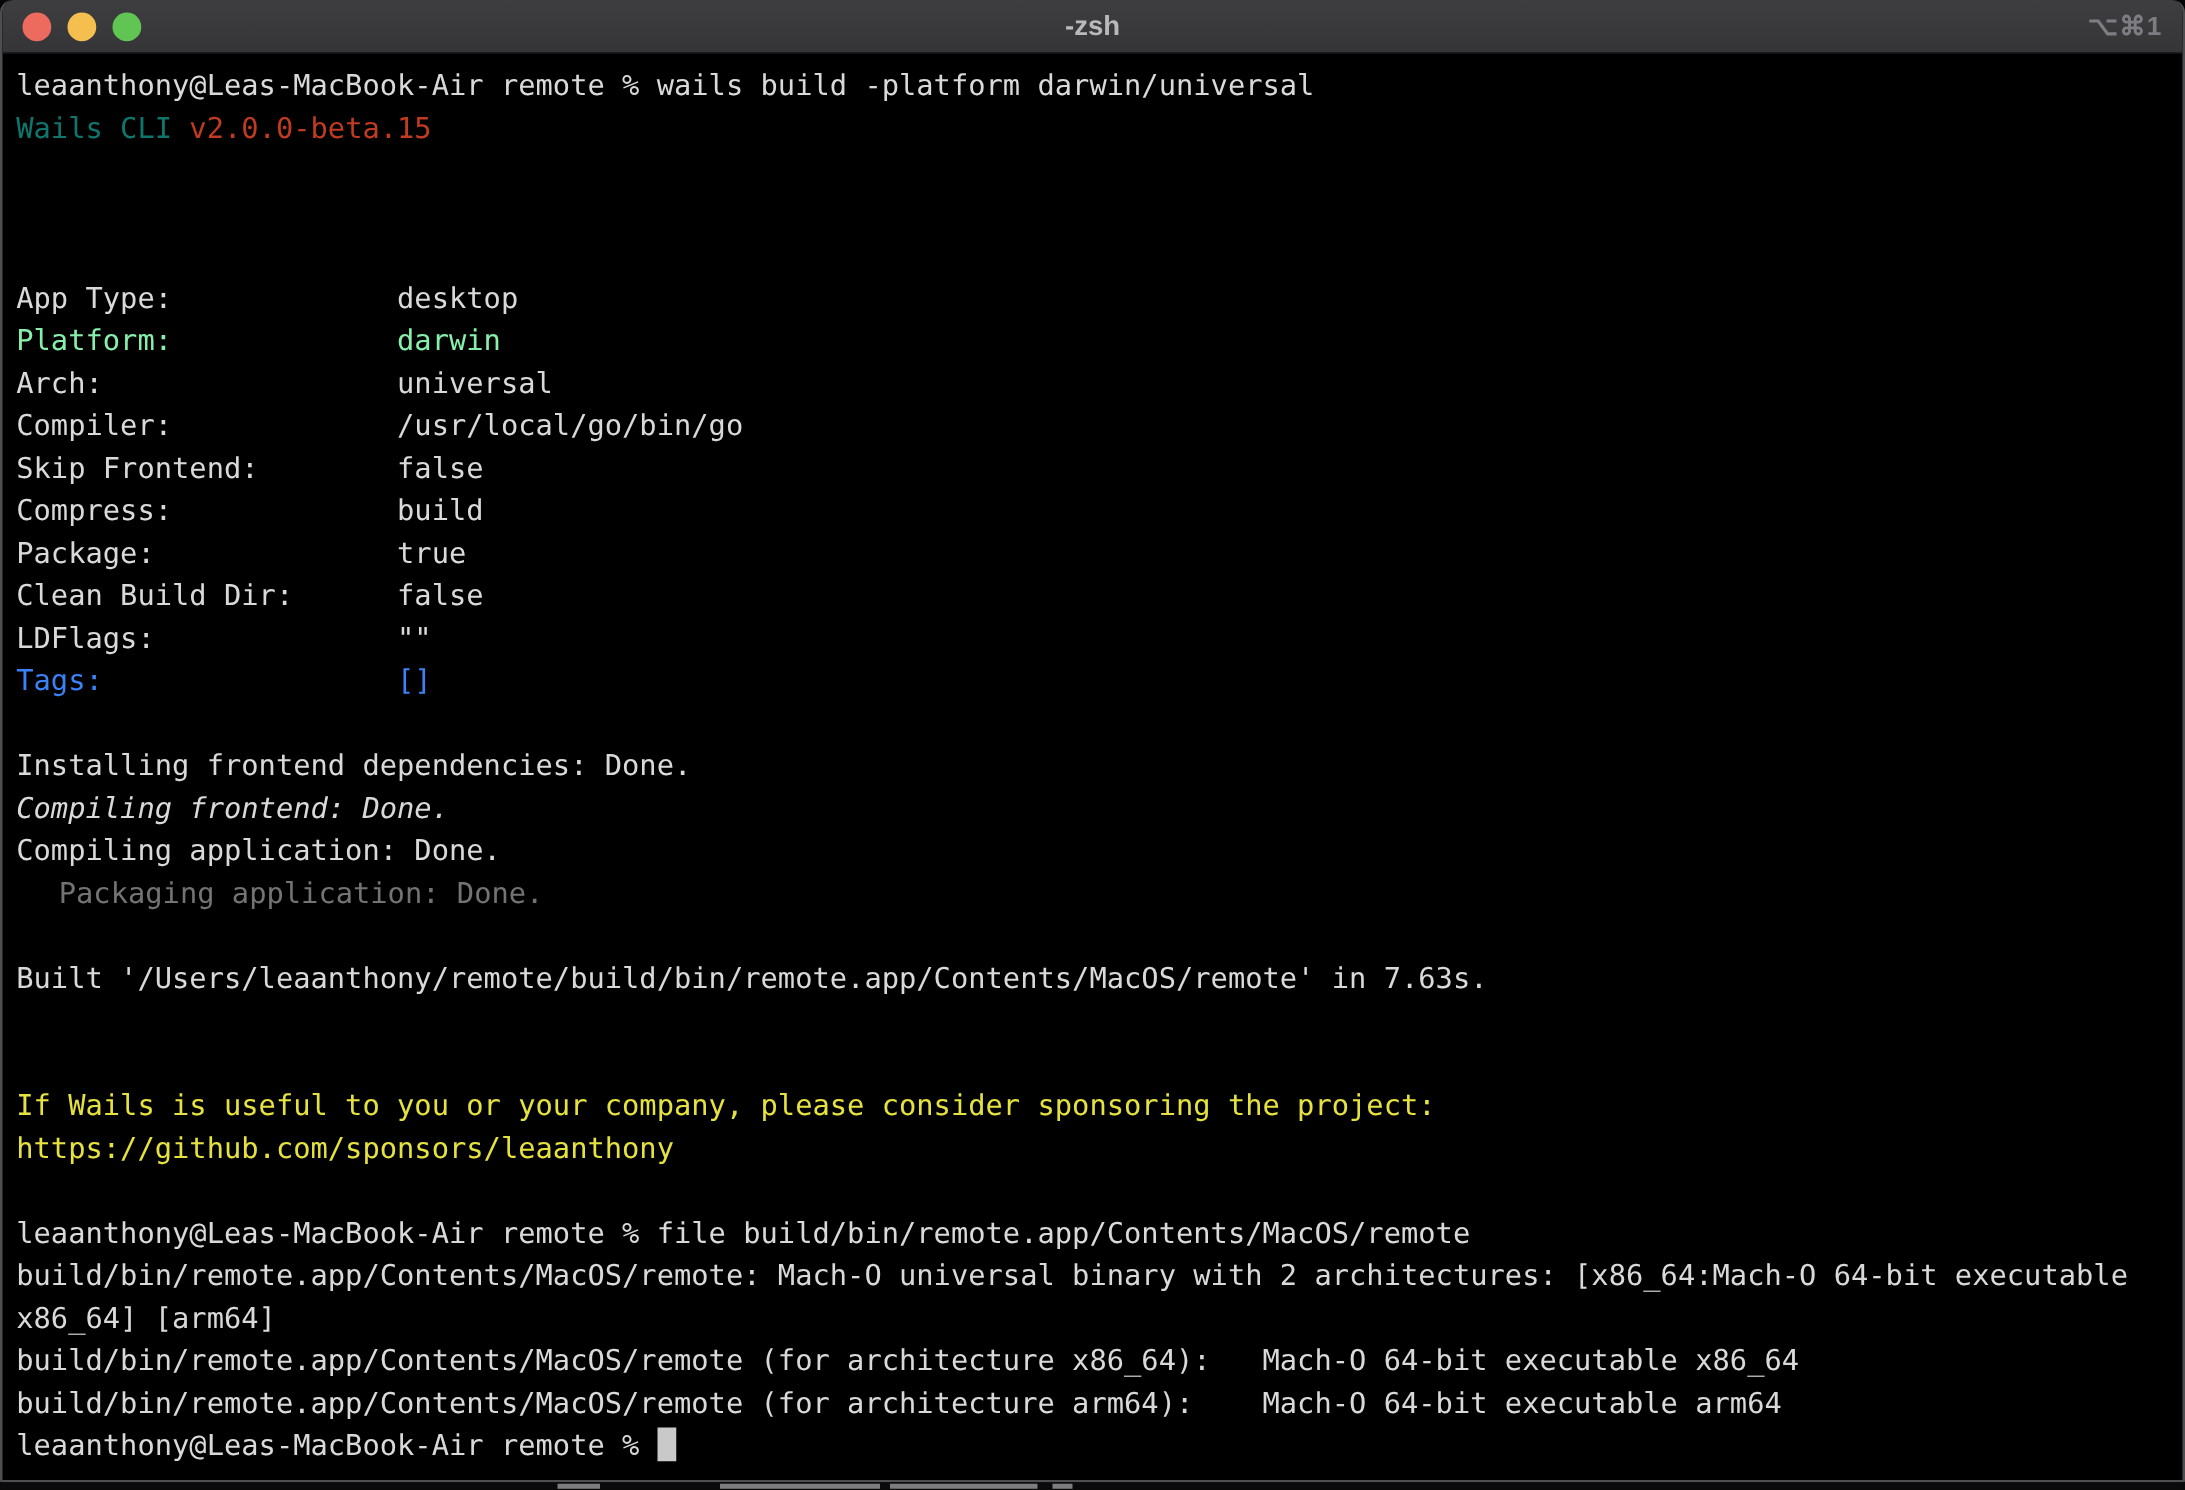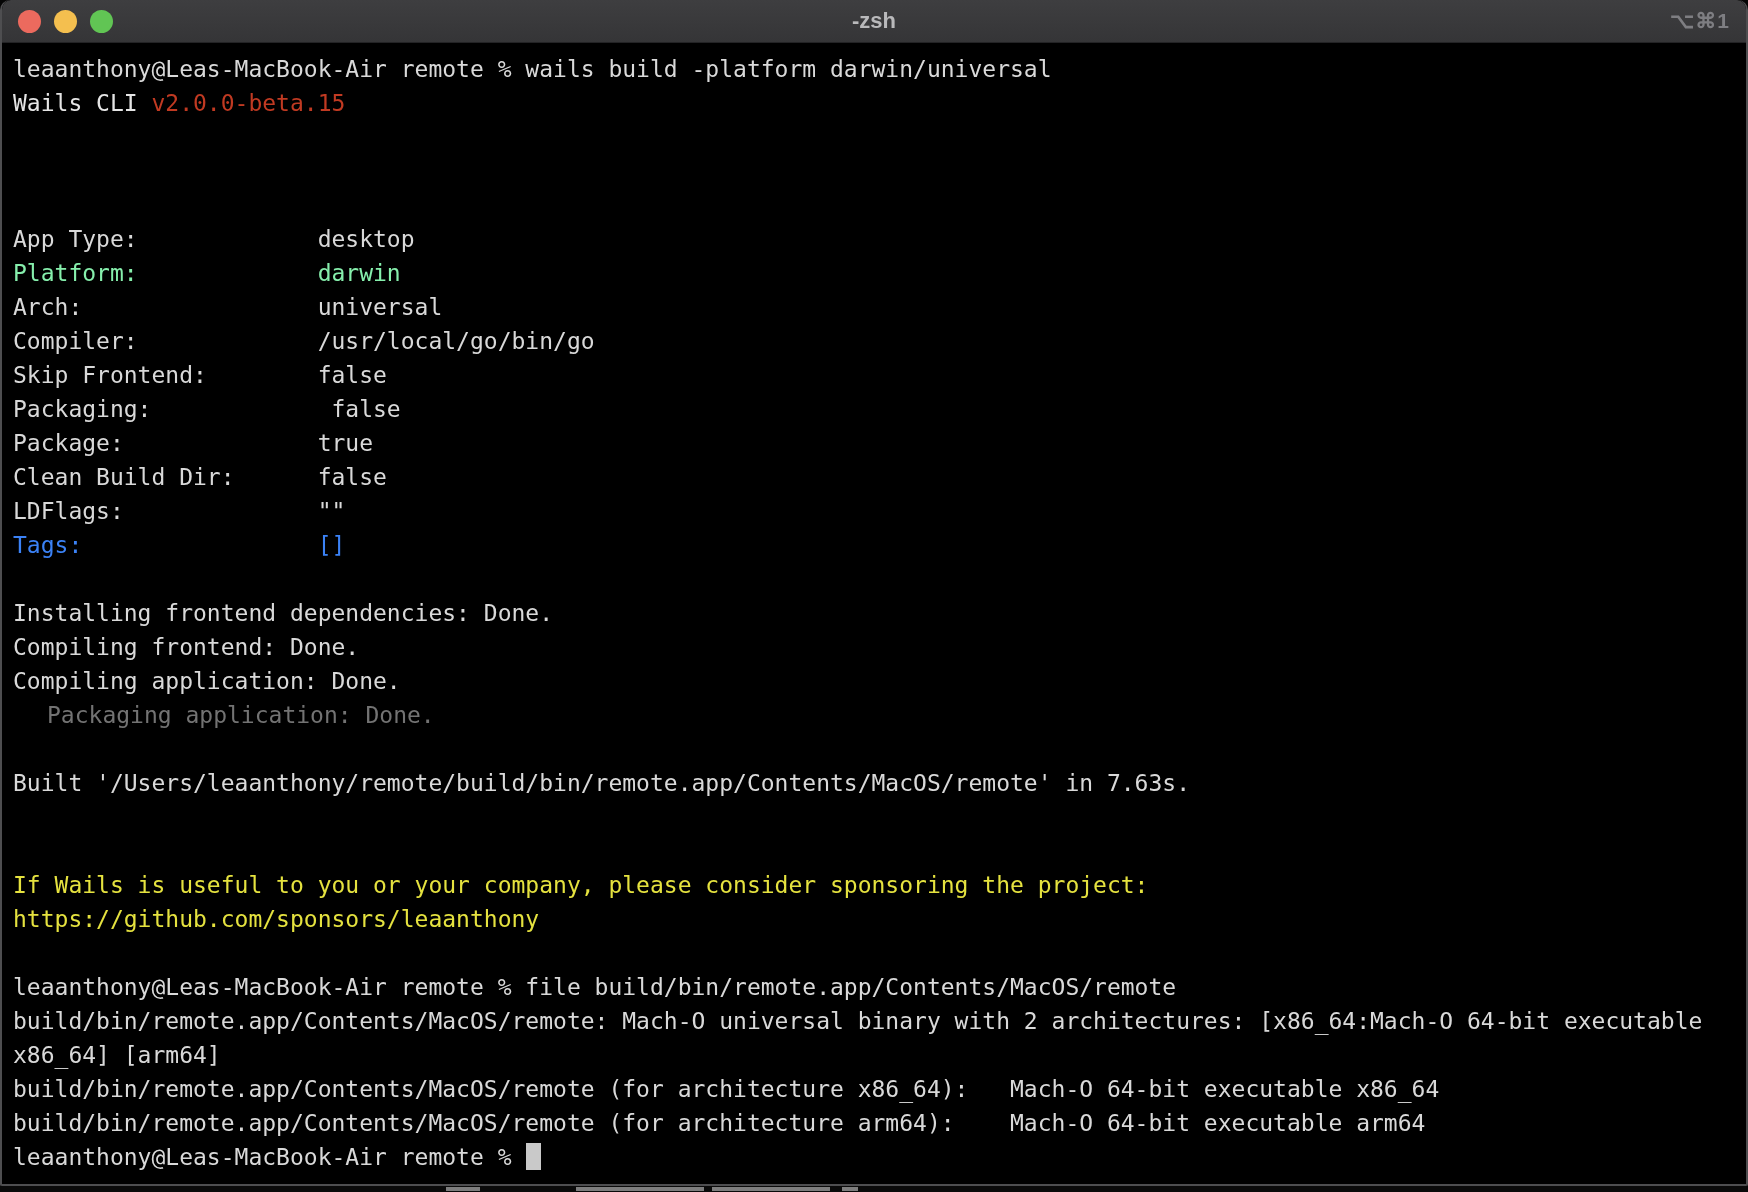--- a/index.html
+++ b/index.html
@@ -109,37 +109,37 @@
       <div class="traffic-lights">
         <button class="traffic-light tl-close"></button>
         <button class="traffic-light tl-min"></button>
         <button class="traffic-light tl-zoom"></button>
       </div>
       <span class="window-title">-zsh</span>
       <span class="window-shortcut">⌥⌘1</span>
     </div>
     <div class="terminal">
         <div class="term-line"><span style="color: rgb(217, 217, 217);">leaanthony@Leas-MacBook-Air remote % wails build -platform darwin/universal</span></div>
-        <div class="term-line"><span style="color: #e5e5e5;">Wails CLI </span><span style="color: rgb(193, 58, 34);">v2.0.0-beta.15</span></div>
+        <div class="term-line"><span style="color: #0f766e;">Wails CLI </span><span style="color: rgb(193, 58, 34);">v2.0.0-beta.15</span></div>
         <div class="term-line"></div>
         <div class="term-line"></div>
         <div class="term-line"></div>
         <div class="term-line"><span style="color: rgb(217, 217, 217);">App Type:             desktop</span></div>
         <div class="term-line"><span style="color: #86efac;">Platform:             darwin</span></div>
         <div class="term-line"><span style="color: rgb(217, 217, 217);">Arch:                 universal</span></div>
         <div class="term-line"><span style="color: rgb(217, 217, 217);">Compiler:             /usr/local/go/bin/go</span></div>
         <div class="term-line"><span style="color: rgb(217, 217, 217);">Skip Frontend:        false</span></div>
-        <div class="term-line"><span style="color: rgb(217, 217, 217);">Packaging:             false</span></div>
+        <div class="term-line"><span style="color: rgb(217, 217, 217);">Compress:             build</span></div>
         <div class="term-line"><span style="color: rgb(217, 217, 217);">Package:              true</span></div>
         <div class="term-line"><span style="color: rgb(217, 217, 217);">Clean Build Dir:      false</span></div>
         <div class="term-line"><span style="color: rgb(217, 217, 217);">LDFlags:              ""</span></div>
         <div class="term-line"><span style="color: #3b82f6;">Tags:                 []</span></div>
         <div class="term-line"></div>
         <div class="term-line"><span style="color: rgb(217, 217, 217);">Installing frontend dependencies: Done.</span></div>
-        <div class="term-line"><span style="color: rgb(217, 217, 217);">Compiling frontend: Done.</span></div>
+        <div class="term-line"><span style="color: rgb(217, 217, 217); font-style: italic;">Compiling frontend: Done.</span></div>
         <div class="term-line"><span style="color: rgb(217, 217, 217);">Compiling application: Done.</span></div>
         <div class="term-line"><span style="color: #737373; margin-left: 34px;">Packaging application: Done.</span></div>
         <div class="term-line"></div>
         <div class="term-line"><span style="color: rgb(217, 217, 217); text-align: center;">Built '/Users/leaanthony/remote/build/bin/remote.app/Contents/MacOS/remote' in 7.63s.</span></div>
         <div class="term-line"></div>
         <div class="term-line"></div>
         <div class="term-line"><span style="color: rgb(229, 226, 63);">If Wails is useful to you or your company, please consider sponsoring the project:</span></div>
         <div class="term-line"><span style="color: rgb(229, 226, 63);">https://github.com/sponsors/leaanthony</span></div>
         <div class="term-line"></div>
         <div class="term-line"><span style="color: rgb(217, 217, 217);">leaanthony@Leas-MacBook-Air remote % file build/bin/remote.app/Contents/MacOS/remote</span></div>

